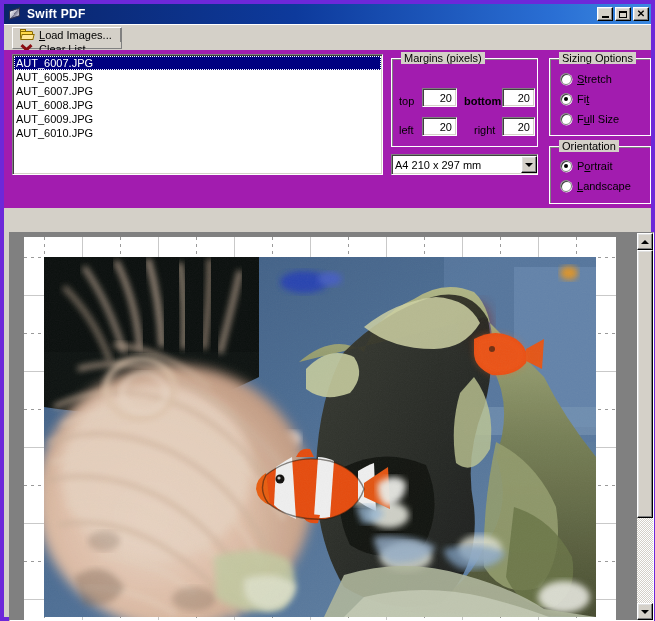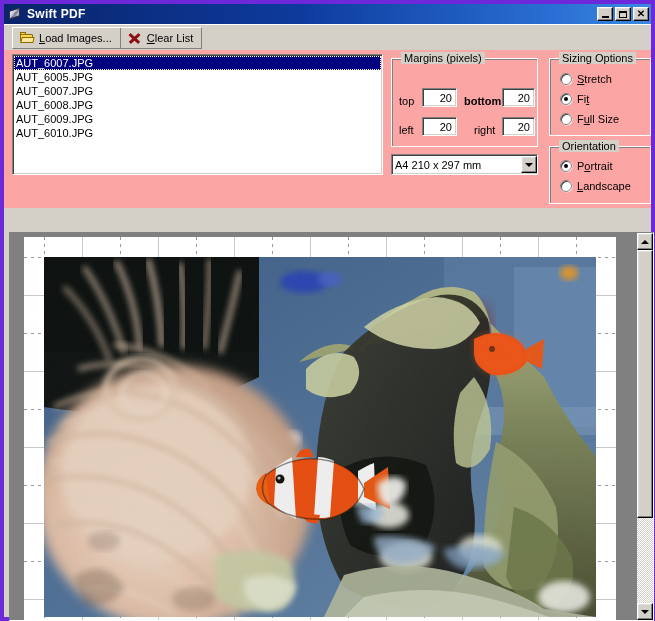--- a/index.html
+++ b/index.html
@@ -96,20 +96,21 @@
     flex: none;
     box-sizing: border-box;
   }
   .tb-group {
     display: flex;
     border: 1px solid;
     border-color: #ffffff #808080 #808080 #ffffff;
     background: #d4d0c8;
     height: 22px;
     box-sizing: border-box;
+    flex-direction: column;
   }
   .tb-btn {
     display: flex; align-items: center;
     padding: 0 8px 0 6px;
     font-size: 11px;
     color: #000;
     cursor: default;
     white-space: nowrap;
     border-right: 1px solid #808080;
     box-sizing: border-box;
@@ -136,21 +137,21 @@
     content:''; position:absolute; left:1px; top:6px;
     width:13px; height:2.5px; background:#8b0f13;
   }
   .ico-x::before { transform: rotate(42deg); }
   .ico-x::after  { transform: rotate(-42deg); }
   
   .upper {
     height: 158px;
     flex: none;
     position: relative;
-    background: #fca5a5;
+    background: #a21caf;
   }
   
   .filelist {
     position: absolute;
     left: 8px; top: 4px;
     width: 371px; height: 121px;
     background: #ffffff;
     border: 1px solid;
     border-color: #808080 #ffffff #ffffff #808080;
     box-shadow: inset 1px 1px 0 #404040, inset -1px -1px 0 #d4d0c8;

